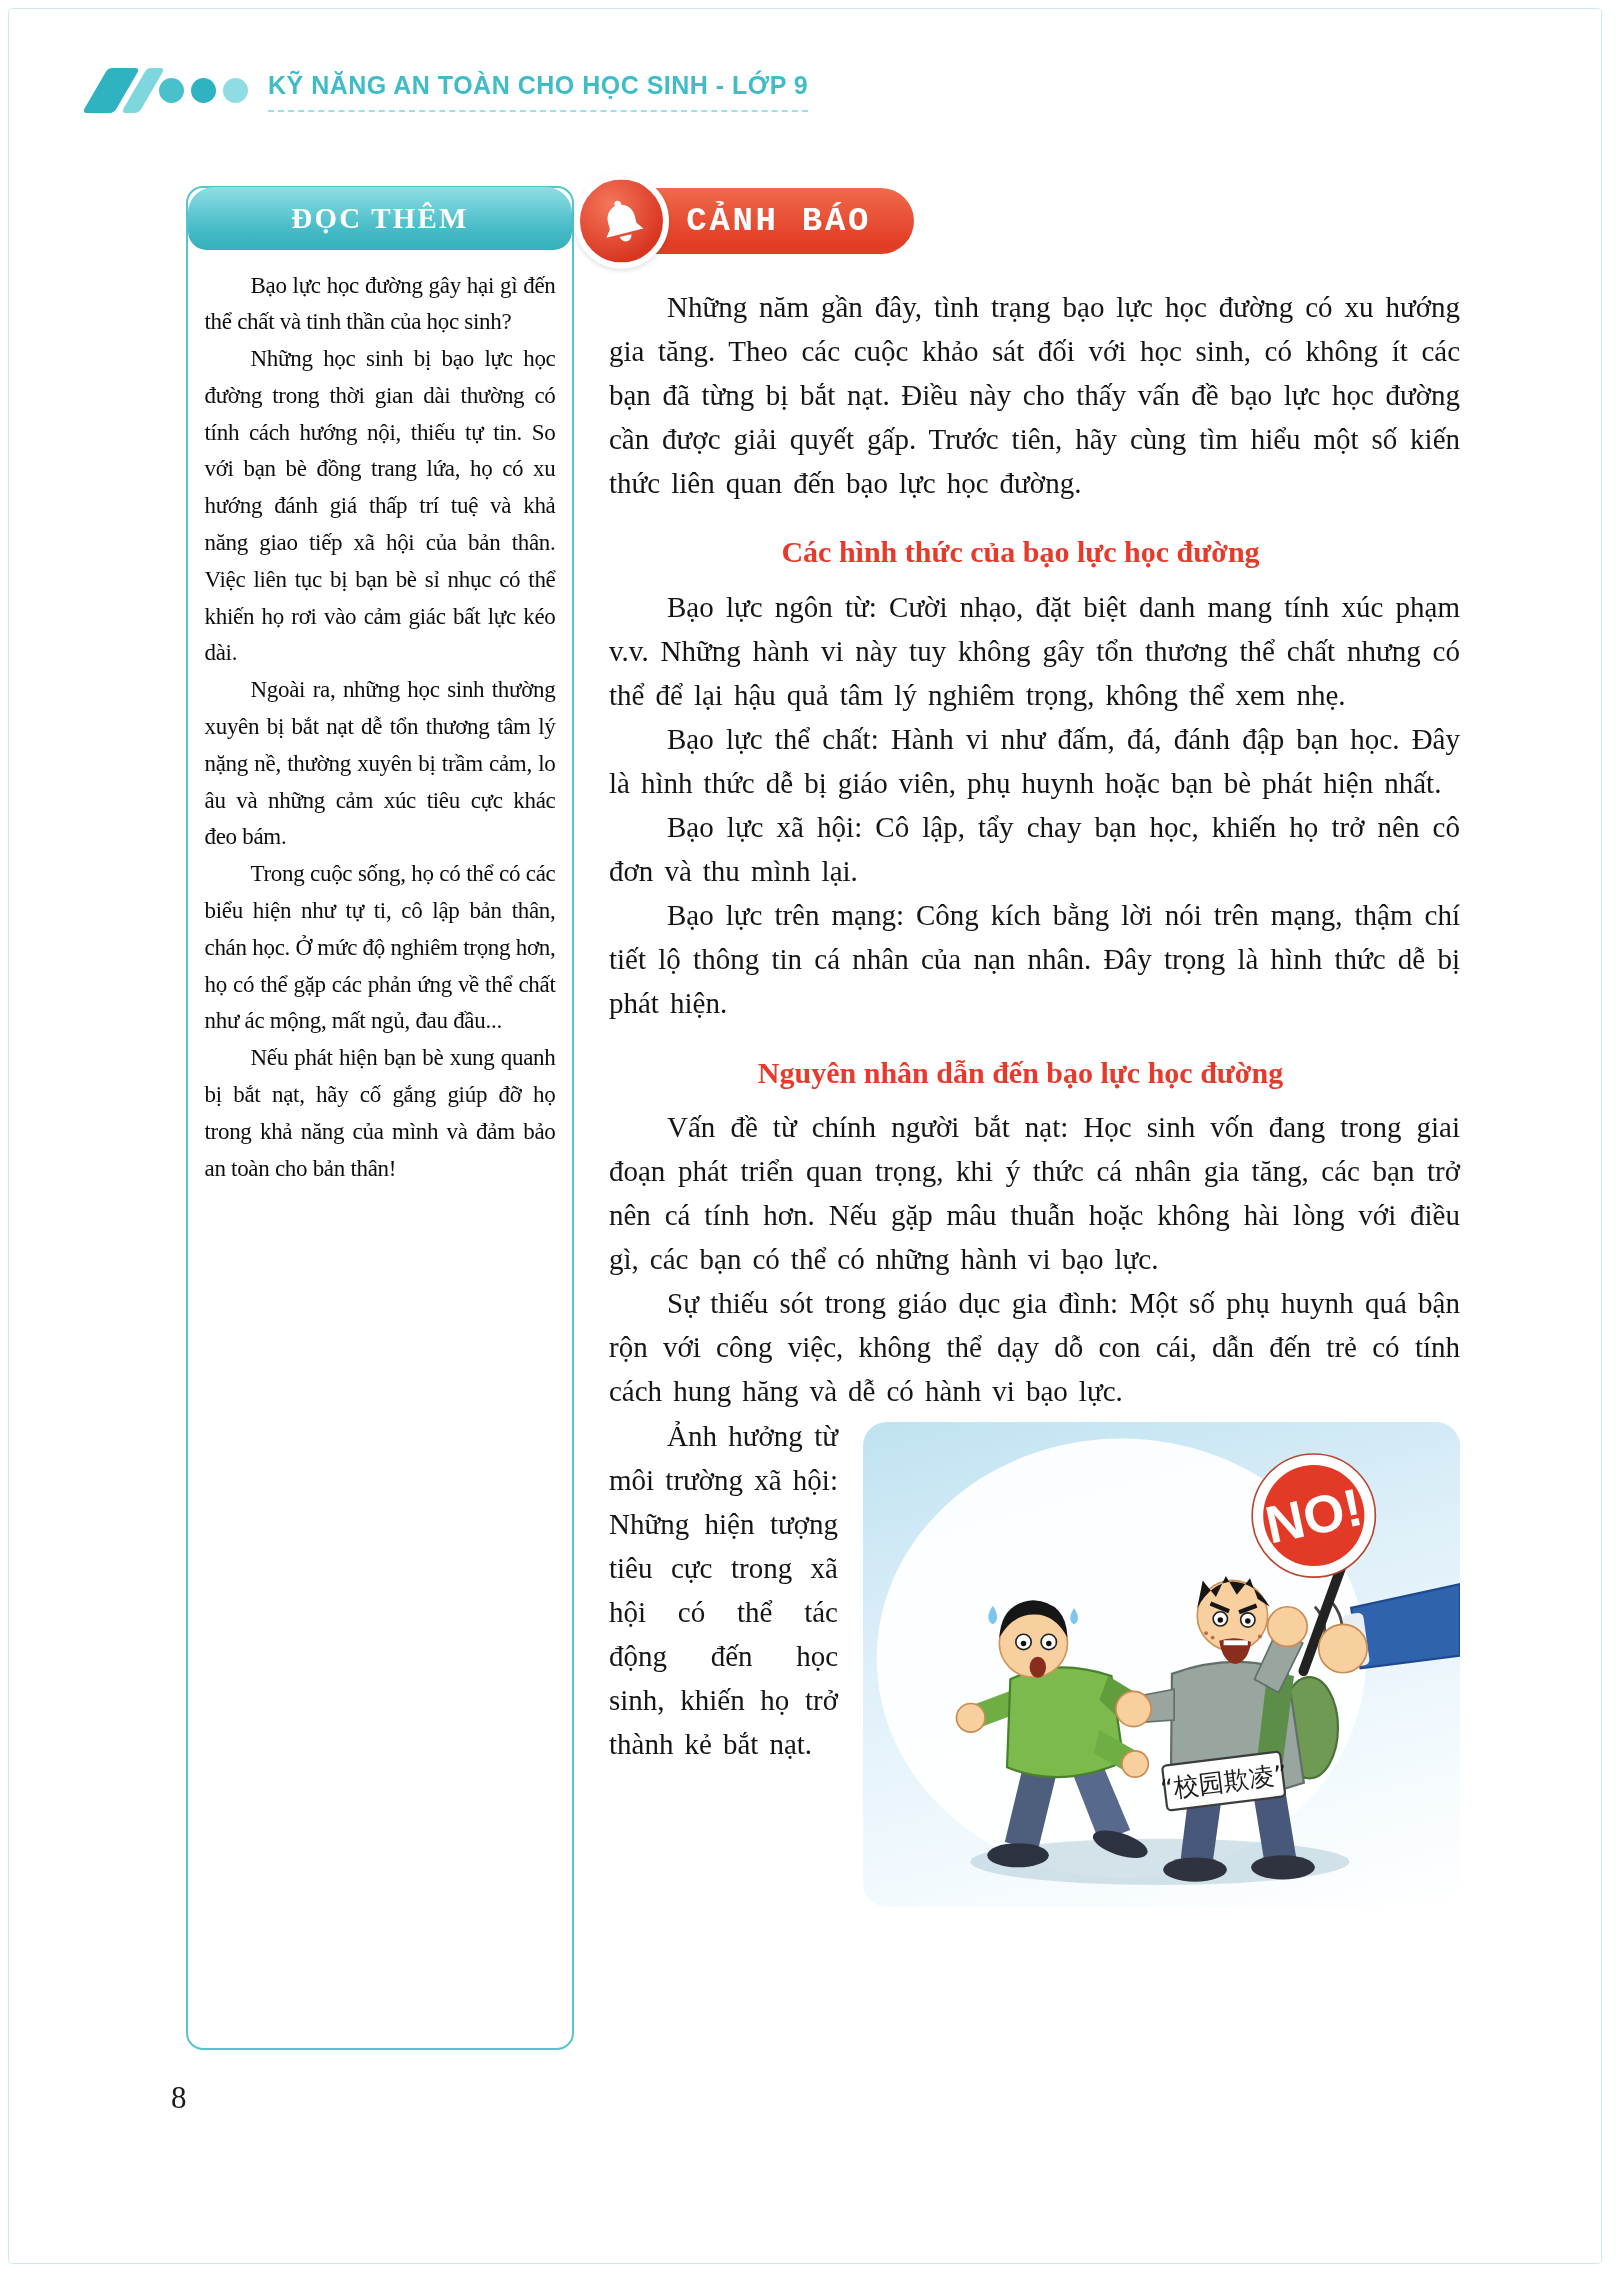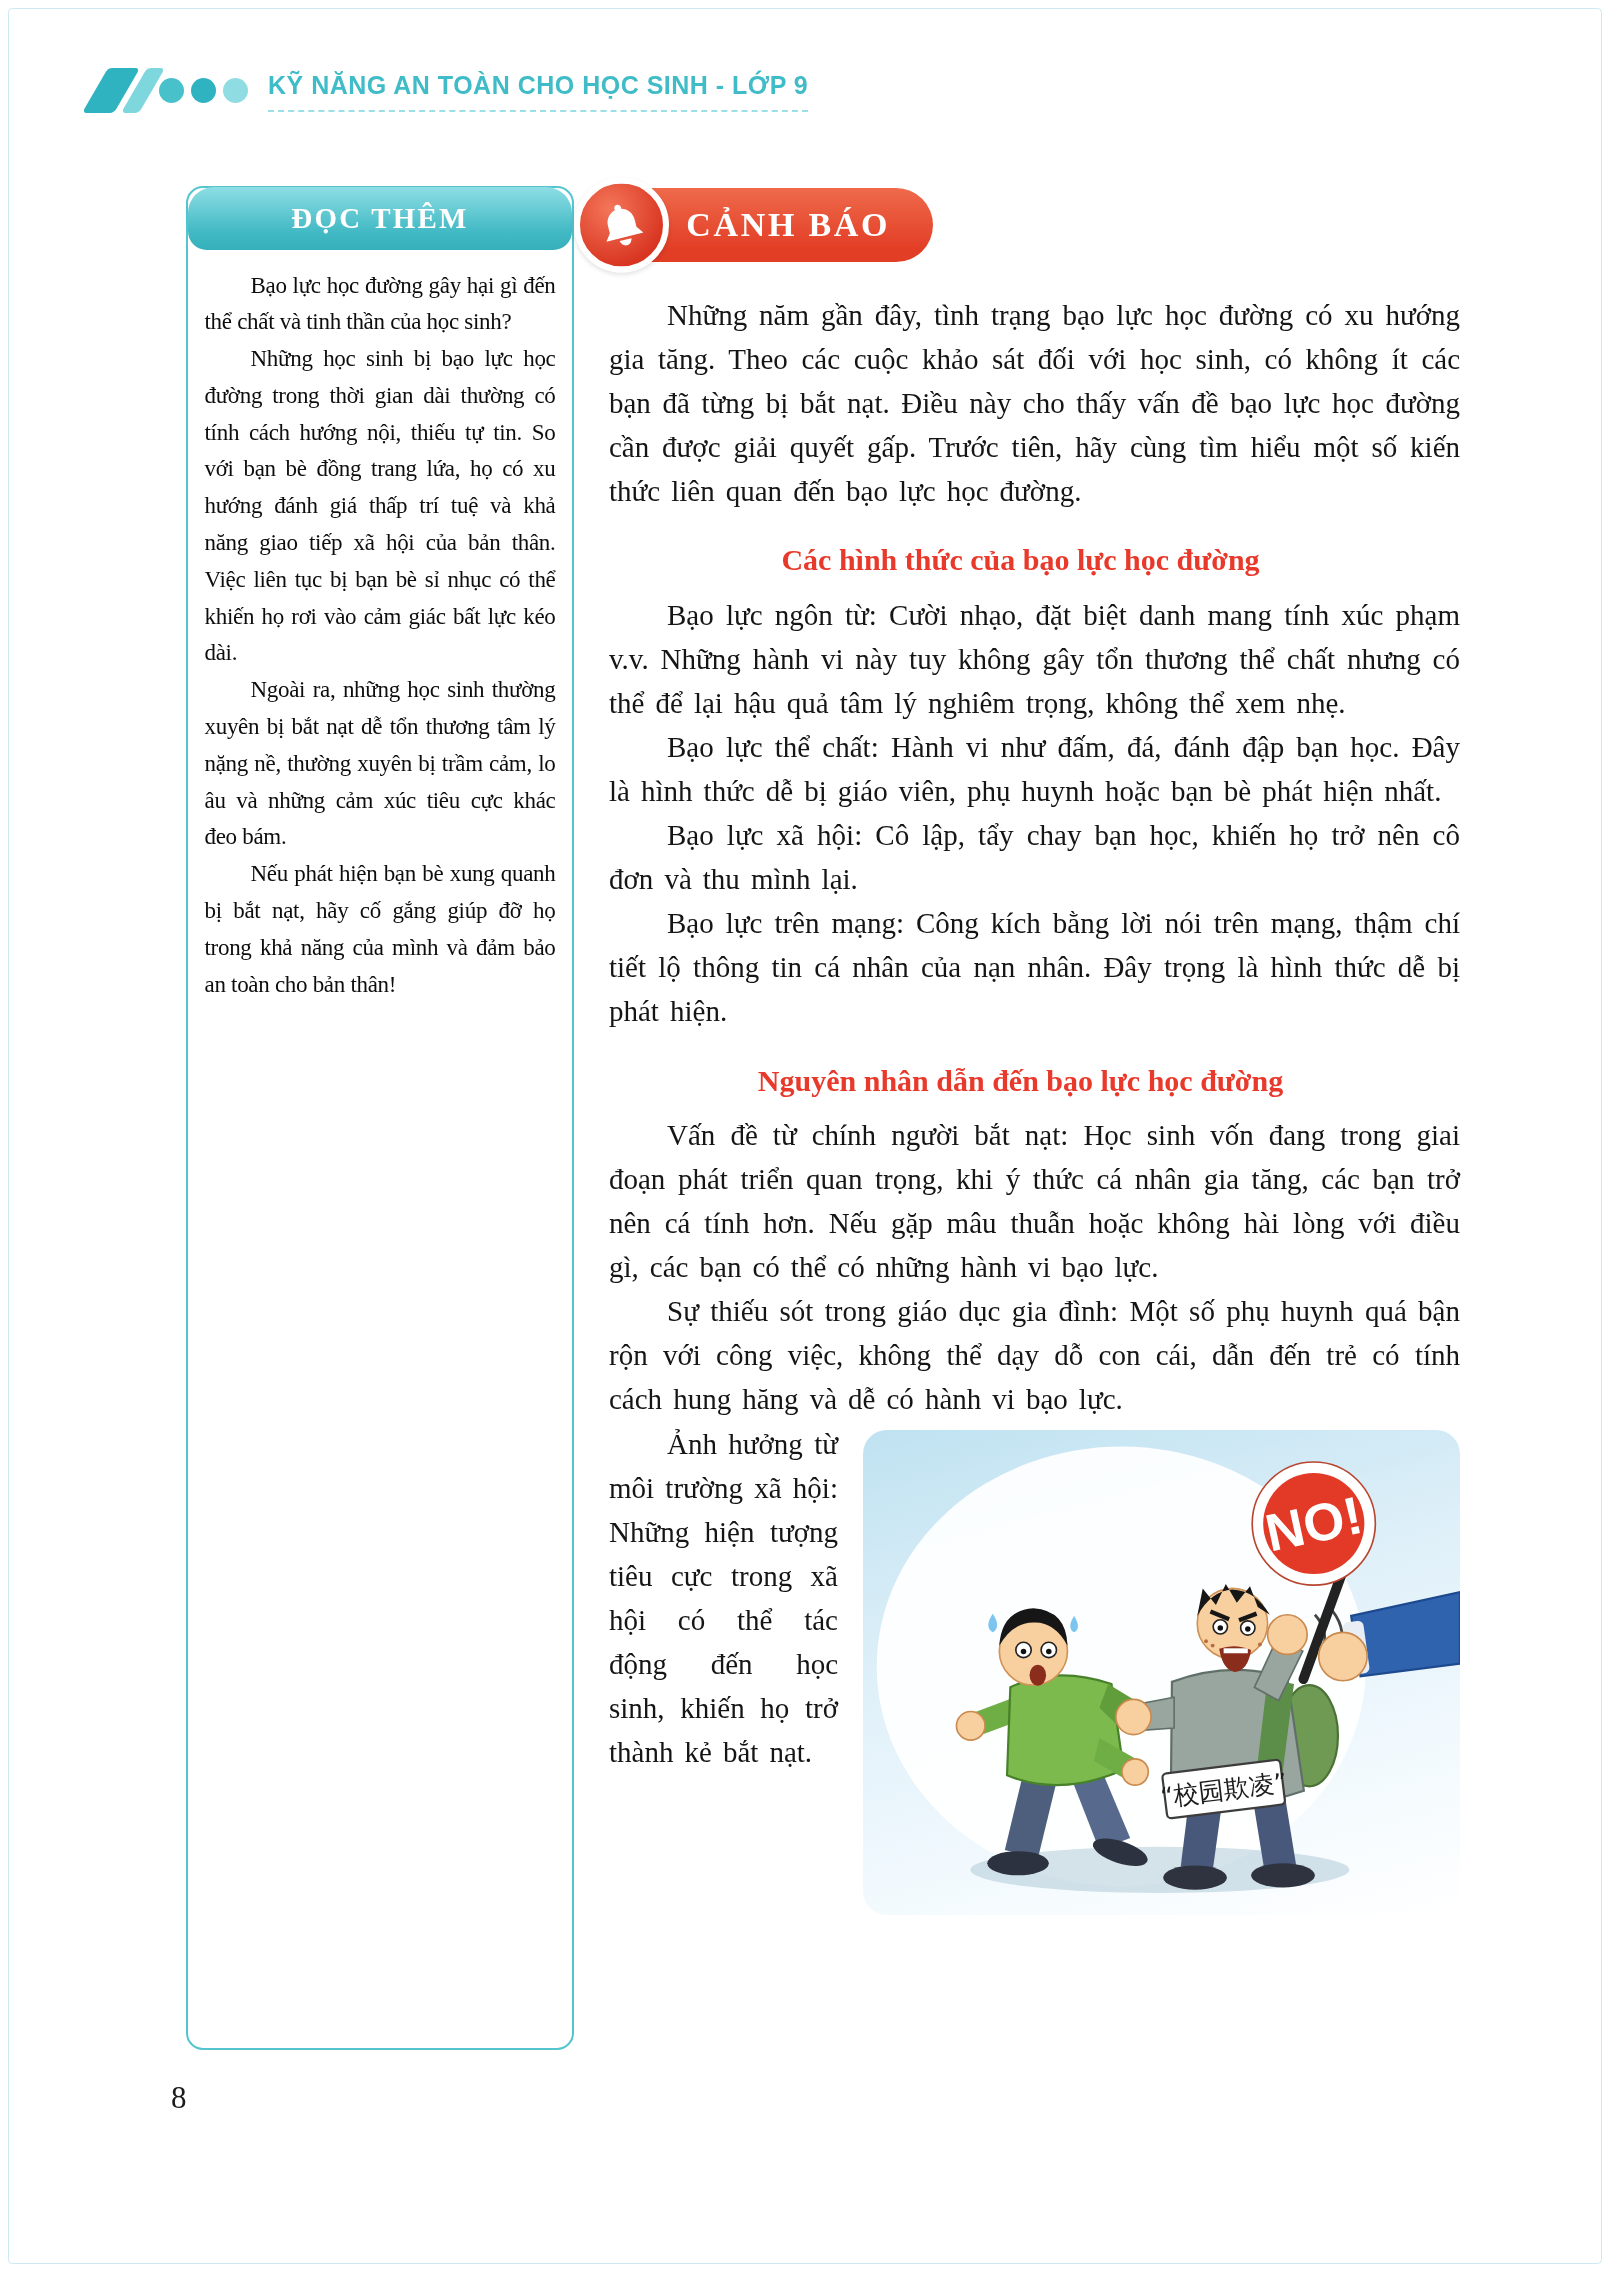--- a/index.html
+++ b/index.html
@@ -28,22 +28,22 @@
            border:2.7px solid #54c5ce;border-radius:17px;padding:0 16.5px;}
   .sidebar-band{margin:-1.1px -16.5px 17.6px;height:63px;border-radius:26px 26px 18.7px 18.7px;
                 background:linear-gradient(180deg,#8edee4 0%,#43bac5 70%,#35b0bc 100%);
                 display:flex;align-items:center;justify-content:center;}
   .sidebar-title{font-size:29px;font-weight:700;color:#ffffff;letter-spacing:2.2px;}
   .side-para{font-size:23px;line-height:1.6;text-align:justify;text-indent:46px;
              color:#0d0d0d;letter-spacing:-0.3px;}
 
   
   .main{position:absolute;left:581px;top:188px;width:879px;}
-  .badge{position:relative;display:inline-flex;align-items:center;height:74px;border-radius:38px;
-         padding:0 43px 0 102px;background:linear-gradient(180deg,#ef6a4b 0%,#e23d25 85%);margin-left:3.3px;}
+  .badge{position:relative;display:inline-flex;align-items:center;height:66px;border-radius:38px;
+         padding:0 43px 0 102px;background:linear-gradient(180deg,#ef6a4b 0%,#e23d25 85%);margin-left:3.3px;font-family:Liberation Mono, monospace;}
   .badge-icon{position:absolute;left:-10px;top:50%;transform:translateY(-50%);
               width:95px;height:95px;border-radius:50%;border:6px solid #ffffff;
               background:radial-gradient(circle at 36% 30%,#f4765a,#d83420 75%);
               display:flex;align-items:center;justify-content:center;
               box-shadow:0 2.2px 5.5px rgba(0,0,0,.12);}
   .badge-icon svg{width:56px;height:56px;transform:rotate(-14deg);}
   .badge-label{font-size:34px;font-weight:700;color:#ffffff;letter-spacing:2.7px;}
 
   .body{font-size:29px;line-height:1.52;text-align:justify;text-indent:58px;word-spacing:3.8px;margin-left:28px;}
   .intro{margin-top:31px;}
@@ -76,20 +76,21 @@
     </div>
   </header>
 
   <aside class="sidebar">
     <div class="sidebar-band">
       <span class="sidebar-title">ĐỌC THÊM</span>
     </div>
     <p class="side-para">Bạo lực học đường gây hại gì đến thể chất và tinh thần của học sinh?</p>
     <p class="side-para">Những học sinh bị bạo lực học đường trong thời gian dài thường có tính cách hướng nội, thiếu tự tin. So với bạn bè đồng trang lứa, họ có xu hướng đánh giá thấp trí tuệ và khả năng giao tiếp xã hội của bản thân. Việc liên tục bị bạn bè sỉ nhục có thể khiến họ rơi vào cảm giác bất lực kéo dài.</p>
     <p class="side-para">Ngoài ra, những học sinh thường xuyên bị bắt nạt dễ tổn thương tâm lý nặng nề, thường xuyên bị trầm cảm, lo âu và những cảm xúc tiêu cực khác đeo bám.</p>
+    <p class="side-para">Trong cuộc sống, họ có thể có các biểu hiện như tự ti, cô lập bản thân, chán học. Ở mức độ nghiêm trọng hơn, họ có thể gặp các phản ứng về thể chất như ác mộng, mất ngủ, đau đầu...</p>
     <p class="side-para">Nếu phát hiện bạn bè xung quanh bị bắt nạt, hãy cố gắng giúp đỡ họ trong khả năng của mình và đảm bảo an toàn cho bản thân!</p>
   </aside>
 
   <main class="main">
 
     <div class="badge">
       <span class="badge-icon">
         <svg viewBox="0 0 100 100" aria-hidden="true">
           <path fill="#ffffff" d="M50 12c3.3 0 6 2.7 6 6v2.5C67 23.6 74.5 33 74.5 45v13.5l9.5 13H16l9.5-13V45c0-12 7.5-21.4 18.5-24.5V18c0-3.3 2.7-6 6-6z"></path>
           <path fill="#ffffff" d="M39 76c1.4 6.4 5.7 10.5 11 10.5S59.6 82.4 61 76H39z"></path>

